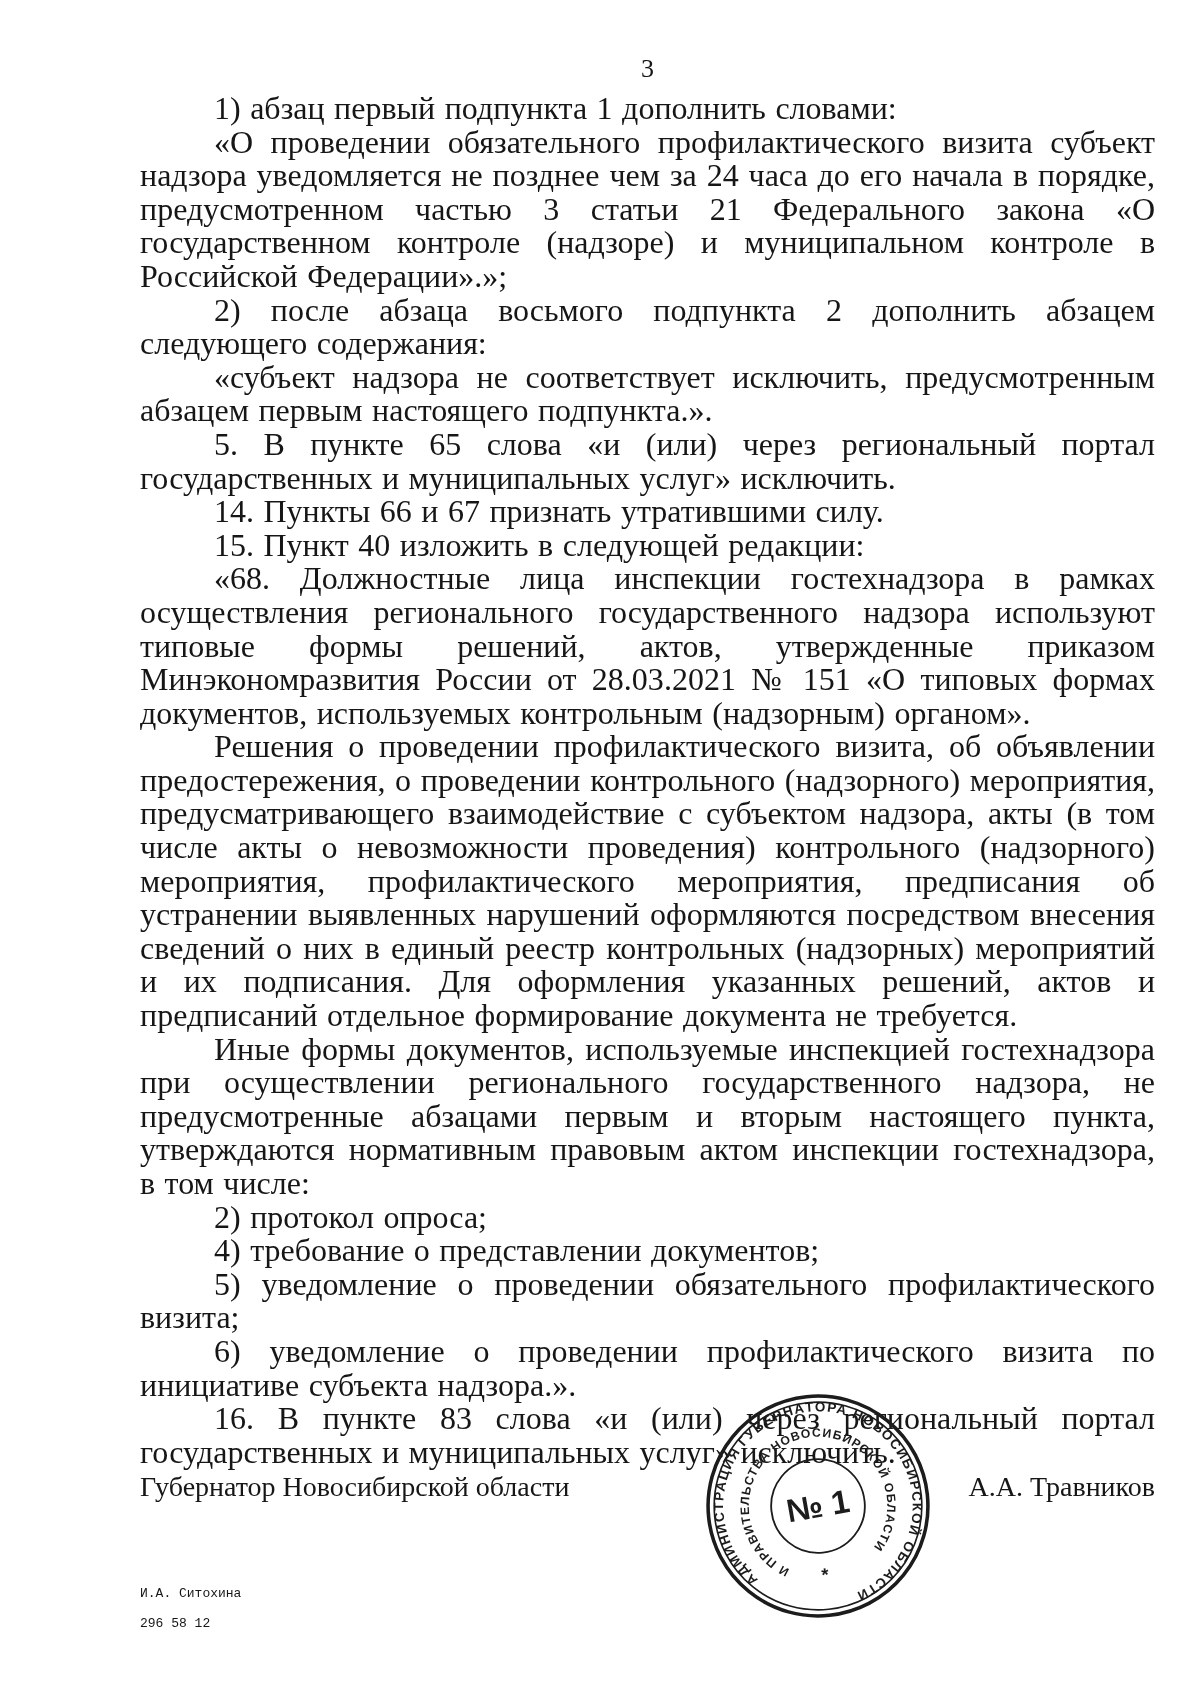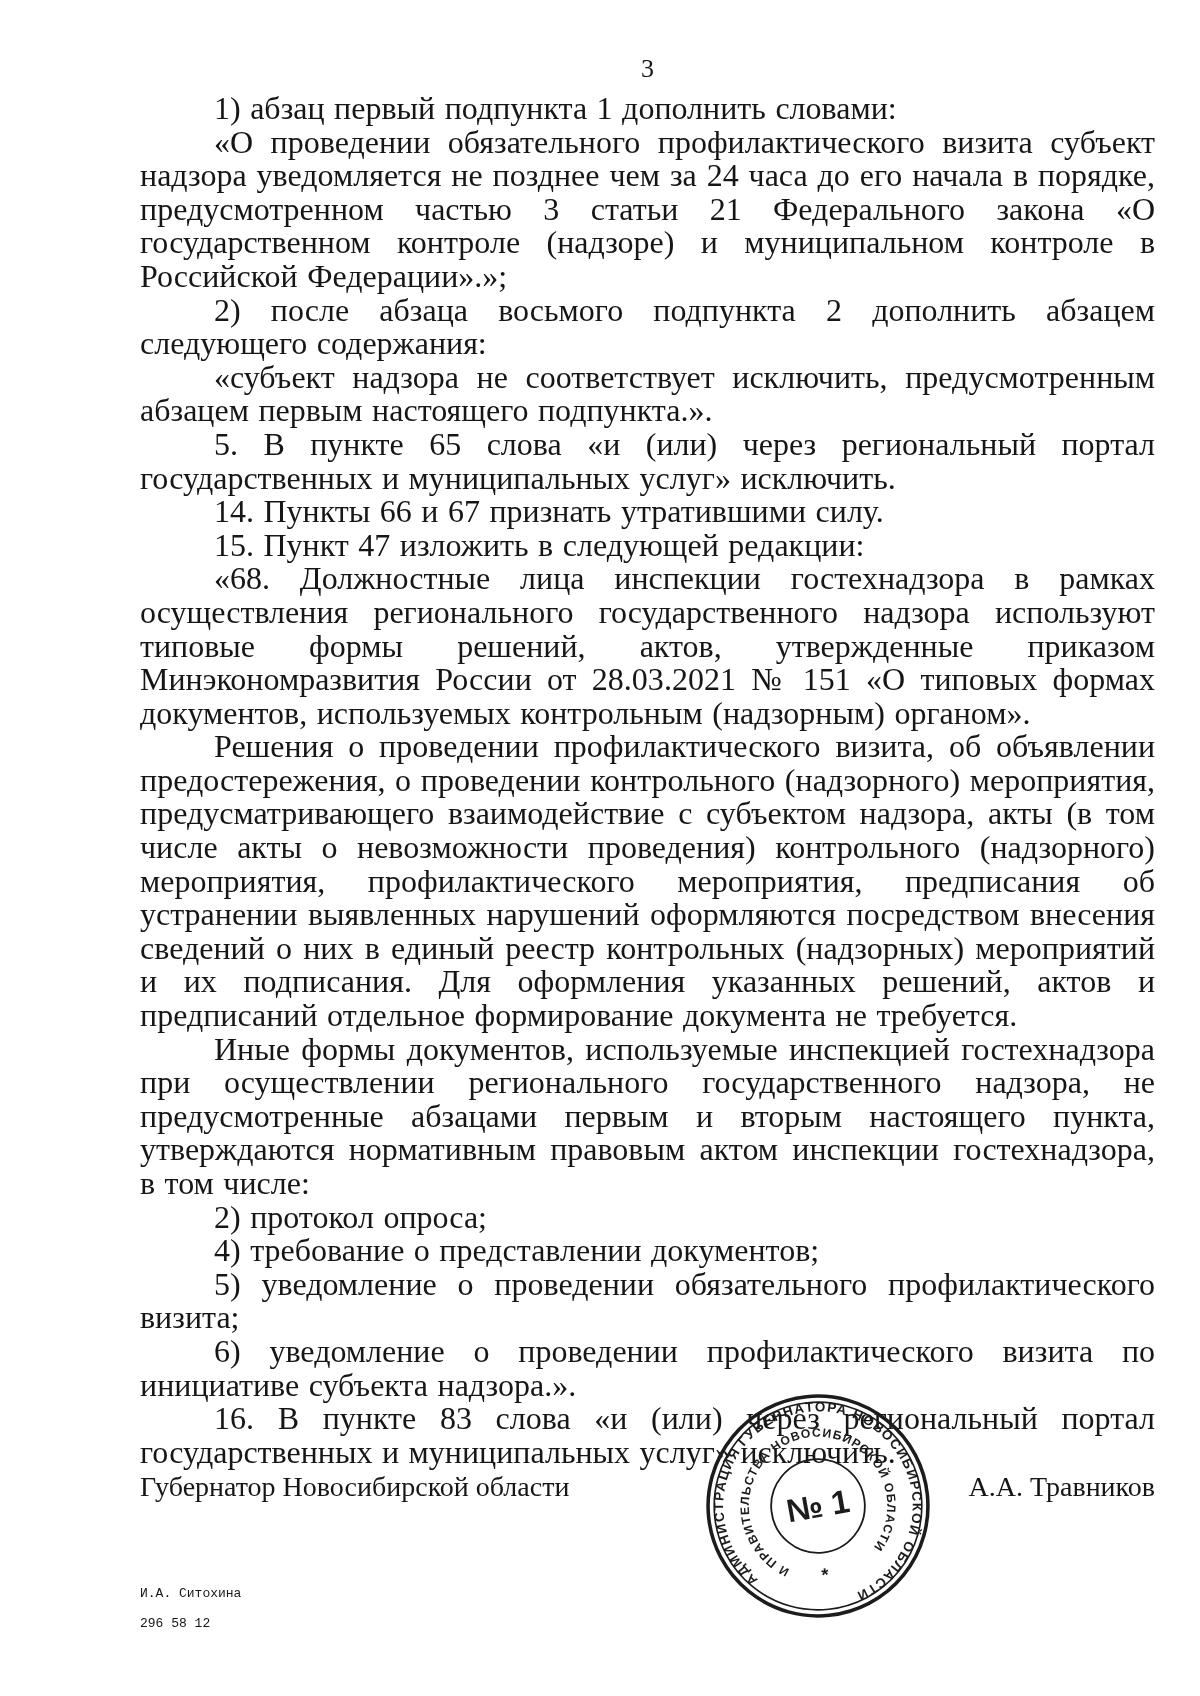--- a/index.html
+++ b/index.html
@@ -94,21 +94,21 @@
 
   <div class="page-number">3</div>
 
   <div class="body-text">
     <p class="para">1) абзац первый подпункта 1 дополнить словами:</p>
     <p class="para">«О проведении обязательного профилактического визита субъект надзора уведомляется не позднее чем за 24 часа до его начала в порядке, предусмотренном частью 3 статьи 21 Федерального закона «О государственном контроле (надзоре) и муниципальном контроле в Российской Федерации».»;</p>
     <p class="para">2) после абзаца восьмого подпункта 2 дополнить абзацем следующего содержания:</p>
     <p class="para">«субъект надзора не соответствует исключить, предусмотренным абзацем первым настоящего подпункта.».</p>
     <p class="para">5. В пункте 65 слова «и (или) через региональный портал государственных и муниципальных услуг» исключить.</p>
     <p class="para">14. Пункты 66 и 67 признать утратившими силу.</p>
-    <p class="para">15. Пункт 47 изложить в следующей редакции:</p>
+    <p class="para">15. Пункт 40 изложить в следующей редакции:</p>
     <p class="para">«68. Должностные лица инспекции гостехнадзора в рамках осуществления регионального государственного надзора используют типовые формы решений, актов, утвержденные приказом Минэкономразвития России от 28.03.2021 № 151 «О типовых формах документов, используемых контрольным (надзорным) органом».</p>
     <p class="para">Решения о проведении профилактического визита, об объявлении предостережения, о проведении контрольного (надзорного) мероприятия, предусматривающего взаимодействие с субъектом надзора, акты (в том числе акты о невозможности проведения) контрольного (надзорного) мероприятия, профилактического мероприятия, предписания об устранении выявленных нарушений оформляются посредством внесения сведений о них в единый реестр контрольных (надзорных) мероприятий и их подписания. Для оформления указанных решений, актов и предписаний отдельное формирование документа не требуется.</p>
     <p class="para">Иные формы документов, используемые инспекцией гостехнадзора при осуществлении регионального государственного надзора, не предусмотренные абзацами первым и вторым настоящего пункта, утверждаются нормативным правовым актом инспекции гостехнадзора, в том числе:</p>
     <p class="para">2) протокол опроса;</p>
     <p class="para">4) требование о представлении документов;</p>
     <p class="para">5) уведомление о проведении обязательного профилактического визита;</p>
     <p class="para">6) уведомление о проведении профилактического визита по инициативе субъекта надзора.».</p>
     <p class="para">16. В пункте 83 слова «и (или) через региональный портал государственных и муниципальных услуг» исключить.</p>
   </div>
 

